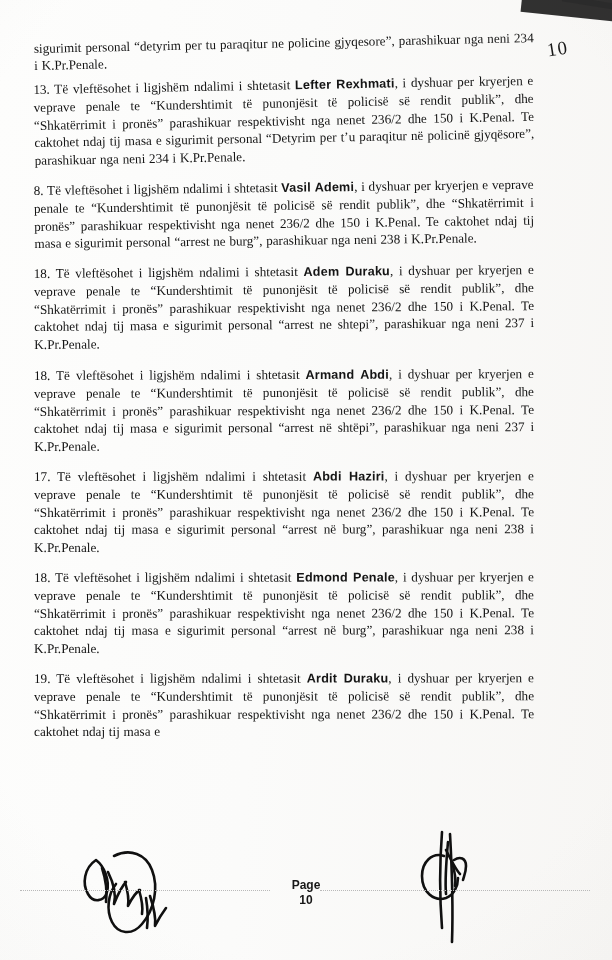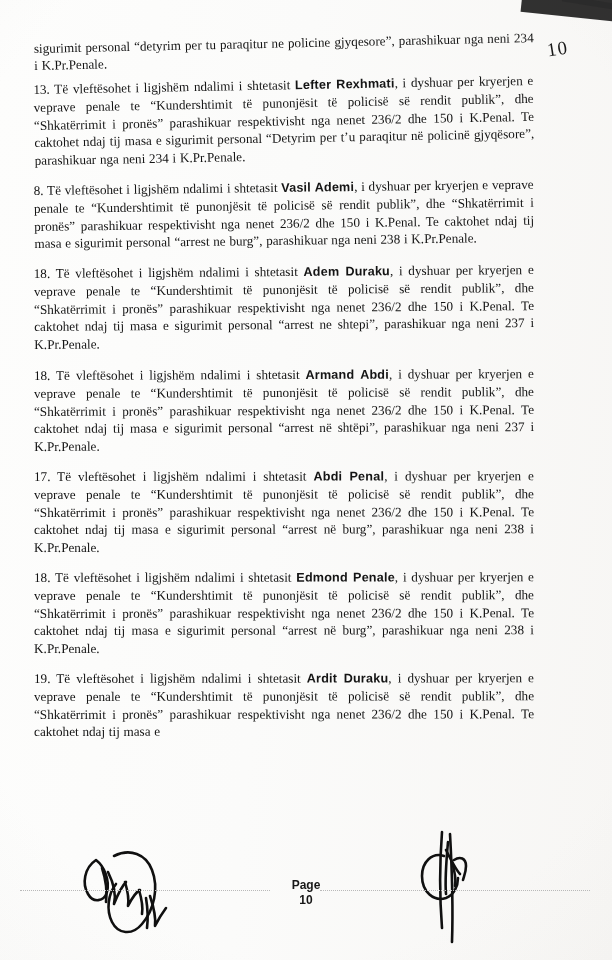--- a/index.html
+++ b/index.html
@@ -174,21 +174,21 @@
       <span>Të vleftësohet i ligjshëm ndalimi i shtetasit </span><b>Adem Duraku</b><span>, i dyshuar per kryerjen e veprave penale te “Kundershtimit të punonjësit të policisë së rendit publik”, dhe “Shkatërrimit i pronës”  parashikuar respektivisht nga nenet 236/2  dhe 150 i  K.Penal. Te caktohet ndaj tij masa e sigurimit personal “arrest ne shtepi”, parashikuar nga neni 237 i K.Pr.Penale.</span>
     </p>
 
     <p class="para tilt-4">
       <span>18.</span>
       <span>Të vleftësohet i ligjshëm ndalimi i shtetasit </span><b>Armand Abdi</b><span>, i dyshuar per kryerjen e veprave penale te “Kundershtimit të punonjësit të policisë së rendit publik”, dhe “Shkatërrimit i pronës”  parashikuar respektivisht nga nenet 236/2  dhe 150 i  K.Penal. Te caktohet ndaj tij masa e sigurimit personal “arrest në shtëpi”, parashikuar nga neni 237 i K.Pr.Penale.</span>
     </p>
 
     <p class="para tilt-5">
       <span>17.</span>
-      <span>Të vleftësohet i ligjshëm ndalimi i shtetasit </span><b>Abdi Penal</b><span>, i dyshuar per kryerjen e veprave penale te “Kundershtimit të punonjësit të policisë së rendit publik”, dhe “Shkatërrimit i pronës”  parashikuar respektivisht nga nenet 236/2  dhe 150 i  K.Penal. Te caktohet ndaj tij masa e sigurimit personal “arrest në burg”, parashikuar nga neni 238 i K.Pr.Penale.</span>
+      <span>Të vleftësohet i ligjshëm ndalimi i shtetasit </span><b>Abdi Haziri</b><span>, i dyshuar per kryerjen e veprave penale te “Kundershtimit të punonjësit të policisë së rendit publik”, dhe “Shkatërrimit i pronës”  parashikuar respektivisht nga nenet 236/2  dhe 150 i  K.Penal. Te caktohet ndaj tij masa e sigurimit personal “arrest në burg”, parashikuar nga neni 238 i K.Pr.Penale.</span>
     </p>
 
     <p class="para tilt-5">
       <span>18.</span>
       <span>Të vleftësohet i ligjshëm ndalimi i shtetasit </span><b>Edmond Penale</b><span>, i dyshuar per kryerjen e veprave penale te “Kundershtimit të punonjësit të policisë së rendit publik”, dhe “Shkatërrimit i pronës”  parashikuar respektivisht nga nenet 236/2  dhe 150 i  K.Penal. Te caktohet ndaj tij masa e sigurimit personal “arrest në burg”, parashikuar nga neni 238 i K.Pr.Penale.</span>
     </p>
 
     <p class="para tilt-5">
       <span>19.</span>
       <span>Të vleftësohet i ligjshëm ndalimi i shtetasit </span><b>Ardit Duraku</b><span>, i dyshuar per kryerjen e veprave penale te “Kundershtimit të punonjësit të policisë së rendit publik”, dhe “Shkatërrimit i pronës”  parashikuar respektivisht nga nenet 236/2  dhe 150 i  K.Penal. Te caktohet ndaj tij masa e</span>

